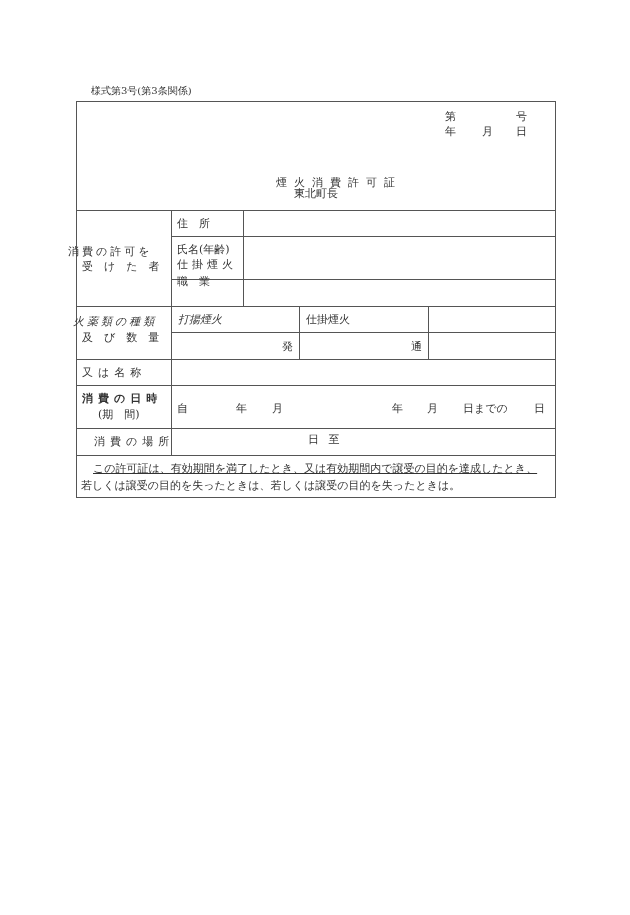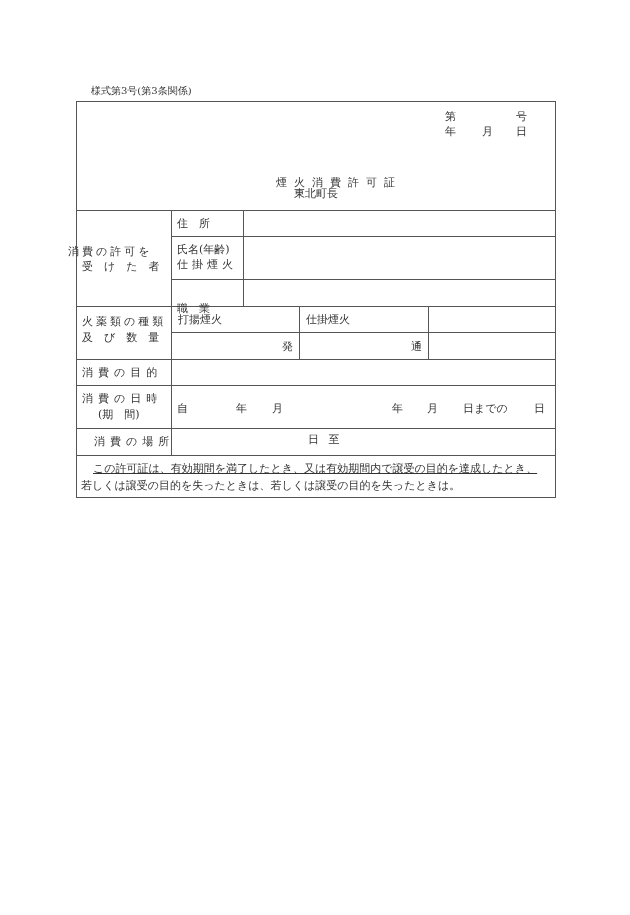--- a/index.html
+++ b/index.html
@@ -41,38 +41,38 @@
 <div class="t" style="left:482px; top:124px;">月</div>
 <div class="t" style="left:516px; top:124px;">日</div>
 <div class="t title" style="left:276px; top:155px;margin-top:20px;">煙火消費許可証</div>
 <div class="t" style="left:294px; top:186px;">東北町長</div>
 
 <div class="t" style="left:68px; top:244px; width:86px; letter-spacing:3px;">消費の許可を</div>
 <div class="t" style="left:82px; top:259px; width:86px;">受　け　た　者</div>
 <div class="t" style="left:177px; top:216px; width:62px; letter-spacing:0;">住　所</div>
 <div class="t" style="left:177px; top:242px;">氏名(年齢)</div>
 <div class="t" style="left:177px; top:257px; letter-spacing:4px;">仕掛煙火</div>
-<div class="t" style="left:177px; top:301px;">職　業</div>
+<div class="t" style="left:177px; top:274px;">職　業</div>
 <div class="t" style="left:248px; top:216px; width:300px; height:16px;"></div>
 <div class="t" style="left:248px; top:250px; width:300px; height:16px;"></div>
 <div class="t" style="left:248px; top:286px; width:300px; height:16px;"></div>
 
-<div class="t" style="left:82px; top:314px; letter-spacing:3px;">火薬類の種類</div>
+<div class="t" style="left:73px; top:314px; letter-spacing:3px;font-style:italic;">火薬類の種類</div>
 <div class="t" style="left:82px; top:330px;">及　び　数　量</div>
-<div class="t" style="left:178px; top:312px;">打揚煙火</div>
+<div class="t" style="left:178px; top:312px;font-style:italic;">打揚煙火</div>
 <div class="t" style="left:282px; top:339px;">発</div>
 <div class="t" style="left:306px; top:312px;">仕掛煙火</div>
 <div class="t" style="left:411px; top:339px;">通</div>
 <div class="t" style="left:432px; top:312px; width:120px; height:16px;"></div>
 <div class="t" style="left:432px; top:339px; width:120px; height:16px;"></div>
 
-<div class="t" style="left:82px; top:365px; letter-spacing:5px;">消費の目的</div>
+<div class="t" style="left:82px; top:365px; letter-spacing:5px;">又は名称</div>
 <div class="t" style="left:177px; top:365px; width:370px; height:16px;"></div>
 
-<div class="t" style="left:82px; top:391px; letter-spacing:5px;">消費の日時</div>
+<div class="t" style="left:82px; top:391px; letter-spacing:5px;font-weight:bold;">消費の日時</div>
 <div class="t" style="left:98px; top:407px;">(期　間)</div>
 <div class="t" style="left:177px; top:401px;">自</div>
 <div class="t" style="left:236px; top:401px;">年</div>
 <div class="t" style="left:272px; top:401px;">月</div>
 <div class="t" style="left:308px; top:401px; word-spacing:6px;margin-top:31px;">日 至</div>
 <div class="t" style="left:392px; top:401px;">年</div>
 <div class="t" style="left:427px; top:401px;">月</div>
 <div class="t" style="left:463px; top:401px;">日までの</div>
 <div class="t" style="left:534px; top:401px;">日</div>
 

